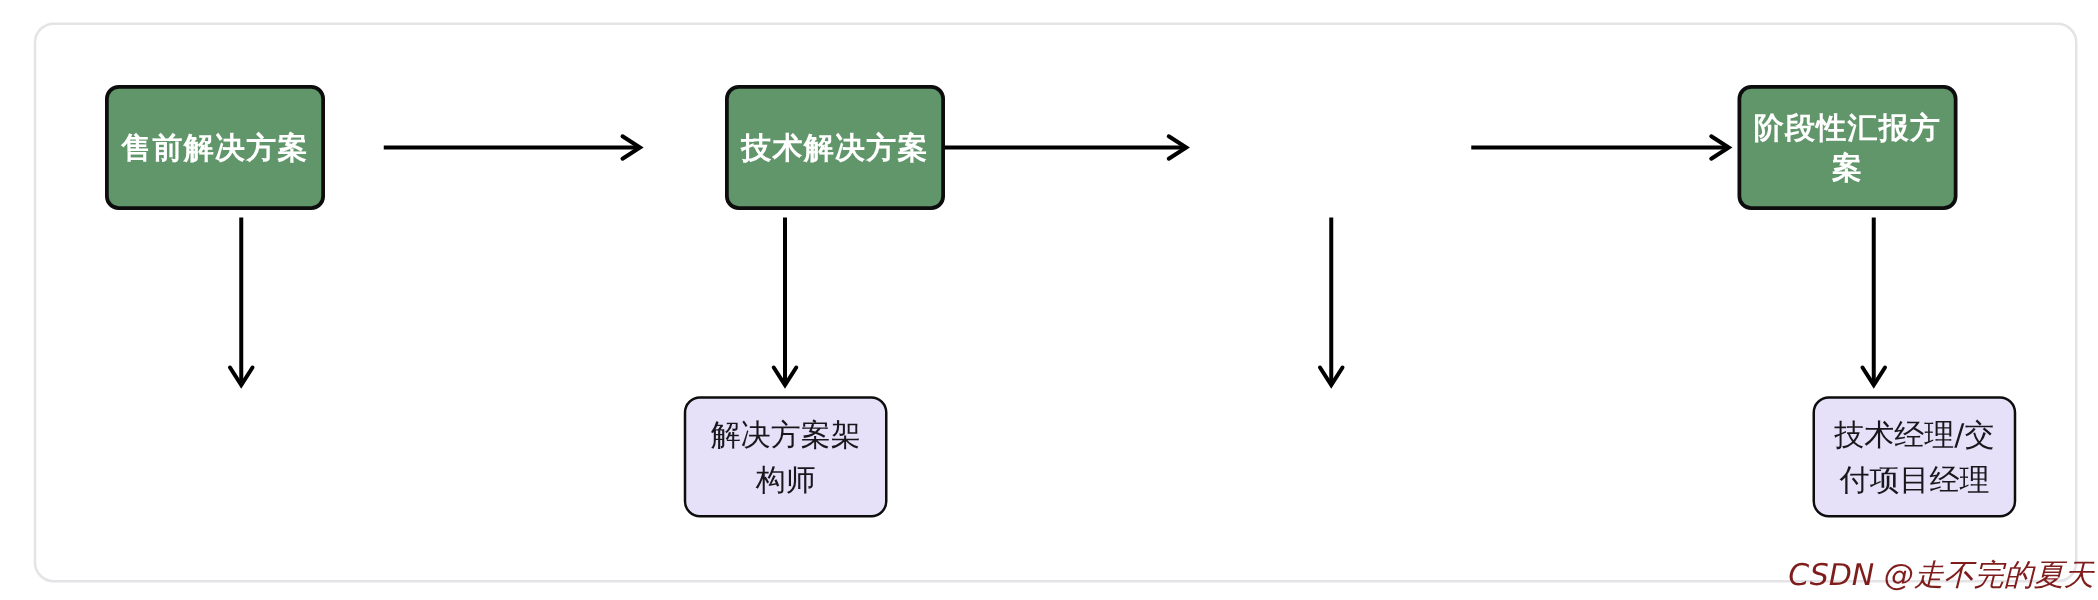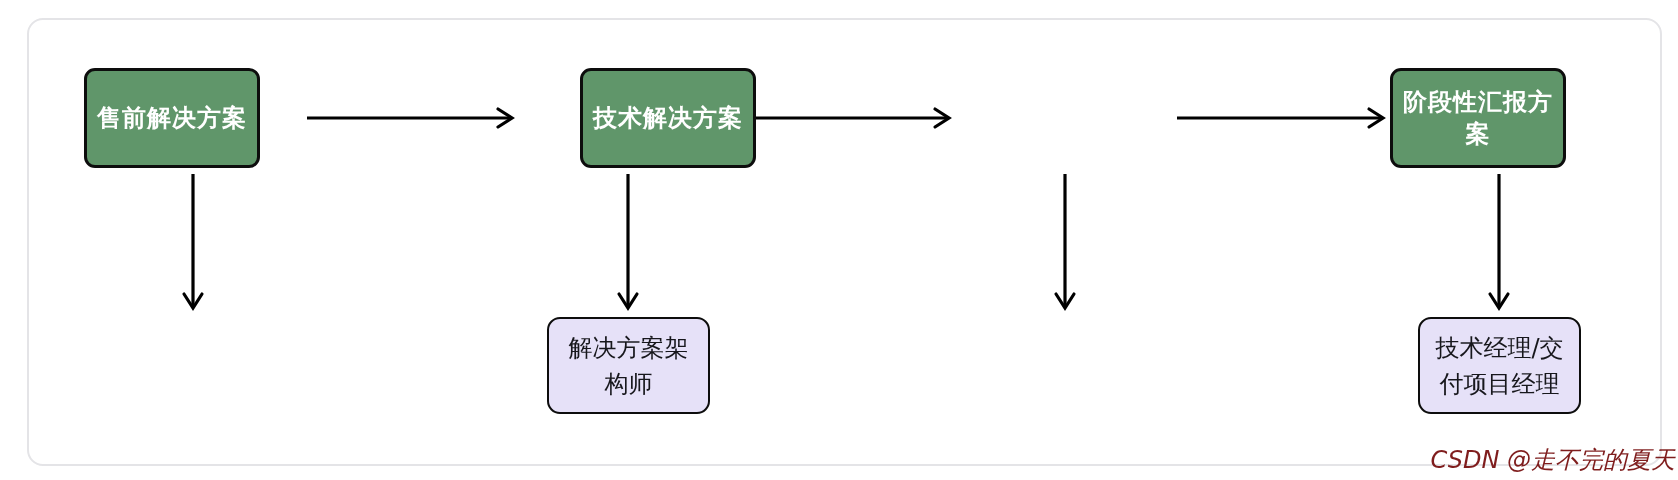--- a/index.html
+++ b/index.html
@@ -67,21 +67,21 @@
     padding: 0 10px;
     word-break: break-all;
   }
   .plan.c1 { left: 84px; }
   .plan.c2 { left: 540px; margin-left: 40px; }
   .plan.c3 { left: 956px; }
   .plan.c4 { left: 1390px; align-items: center; }
   .role.c1 { left: 112px; }
   .role.c2 { left: 547px; }
   .role.c3 { left: 984px; }
-  .role.c4 { left: 1418px; }
+  .role.c4 { left: 1450px; }
   .watermark {
     position: absolute;
     top: 444px;
     right: 3px;
     font-size: 24px;
     color: #7f1d1d;
     white-space: nowrap;
     z-index: 5;
     font-style: italic;
   }

